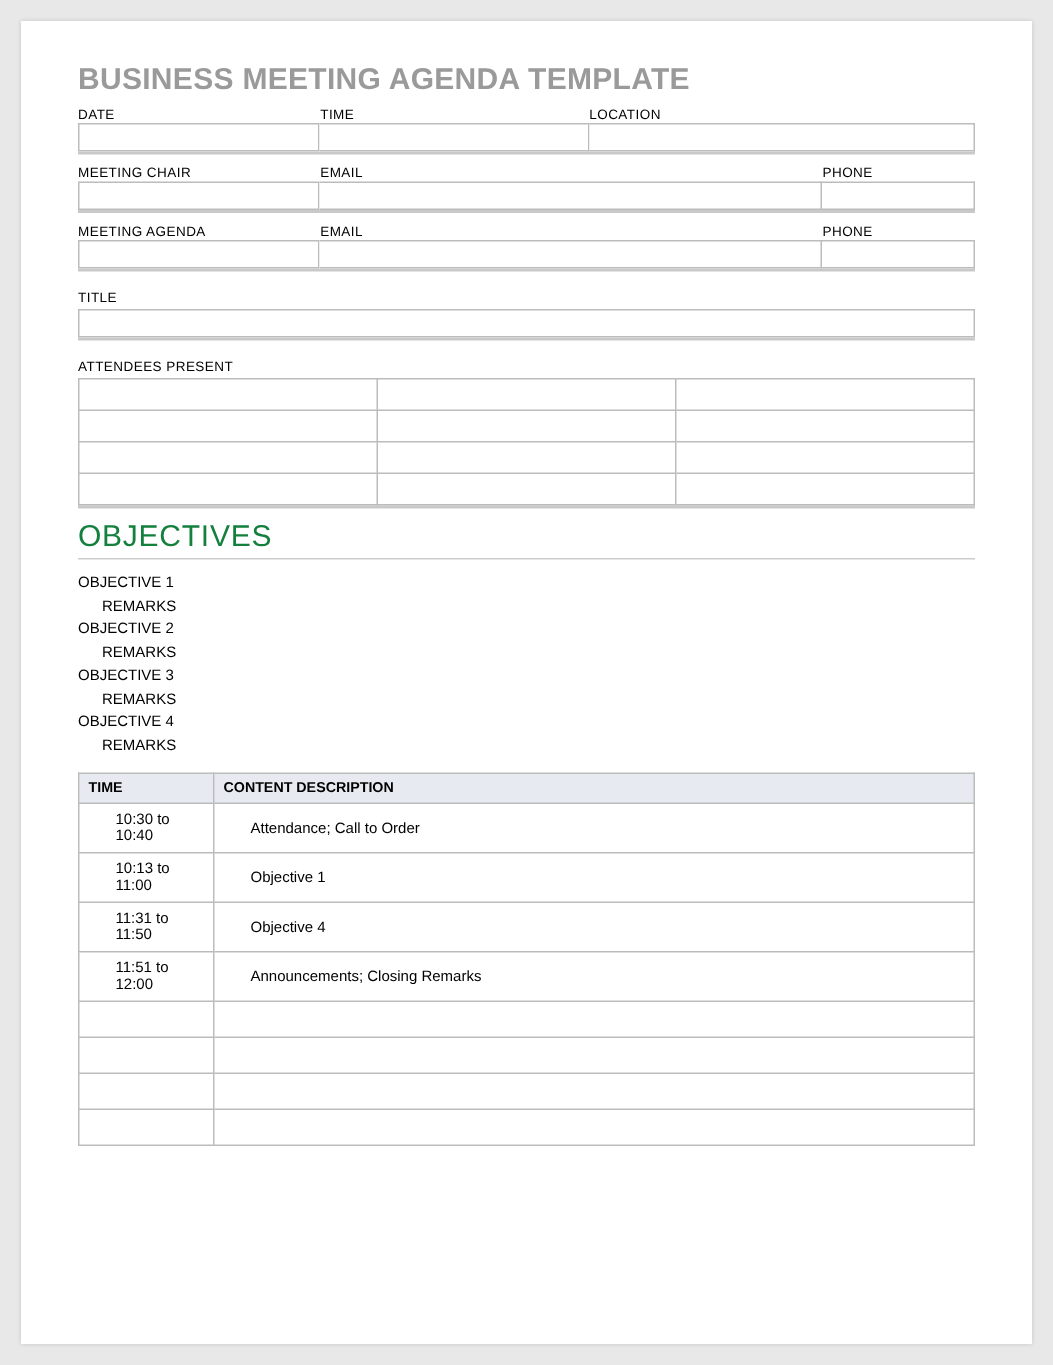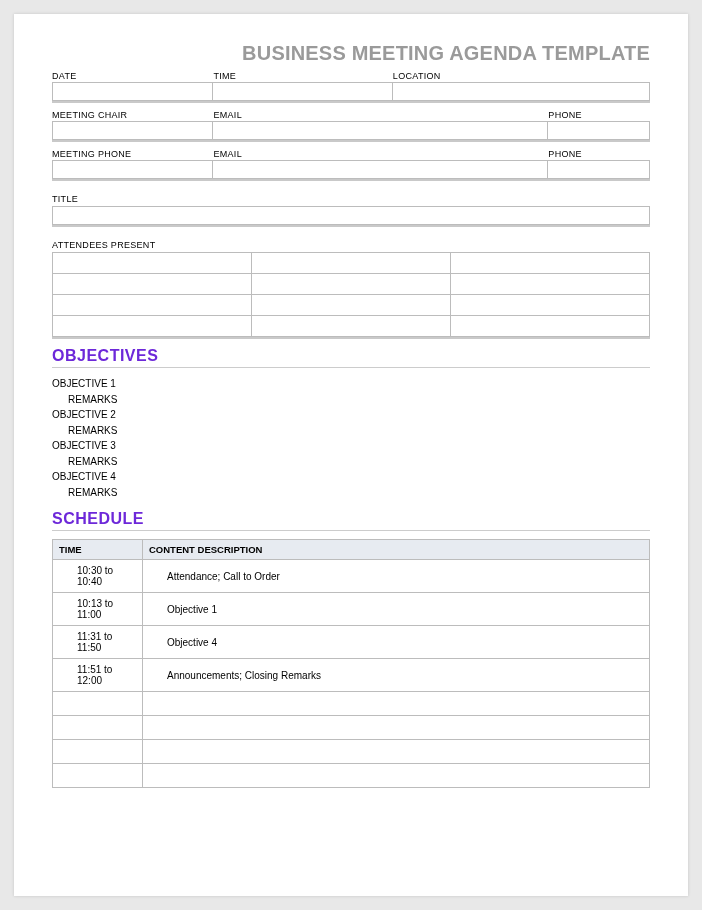--- a/index.html
+++ b/index.html
@@ -17,26 +17,25 @@
     padding: 28px 38px 20px 38px;
     box-shadow: 0 0 3px rgba(0,0,0,0.15);
     overflow: hidden;
   }
   h1.doc-title {
     color: #9a9a9a;
     font-size: 20px;
     font-weight: 700;
     letter-spacing: 0.2px;
     margin-bottom: 6px;
-    text-align: right;
   }
   h2.section-title {
-    color: #6d28d9;
-    font-size: 16px;
-    font-weight: 700;
+    color: #15803d;
+    font-size: 20px;
+    font-weight: 400;
     letter-spacing: 0.5px;
     border-bottom: 1px solid #ccc;
     padding-bottom: 2px;
     margin-top: 8px;
     margin-bottom: 8px;
   }
   .row { display: flex; width: 100%; }
   .field { display: flex; flex-direction: column; }
   .field-label {
     font-size: 9px;
@@ -131,21 +130,21 @@
     <div class="row">
       <div class="field-box" style="width:27%"></div>
       <div class="field-box" style="width:56%;border-left:none"></div>
       <div class="field-box" style="width:17%;border-left:none"></div>
     </div>
   </div>
 
   <div class="group">
     <div class="row">
       <div class="field" style="width:27%">
-        <span class="field-label">MEETING PHONE</span>
+        <span class="field-label">MEETING AGENDA</span>
       </div>
       <div class="field" style="width:56%">
         <span class="field-label">EMAIL</span>
       </div>
       <div class="field" style="width:17%">
         <span class="field-label">PHONE</span>
       </div>
     </div>
     <div class="row">
       <div class="field-box" style="width:27%"></div>
@@ -192,21 +191,20 @@
     <div class="obj">OBJECTIVE 1</div>
     <div class="rem">REMARKS</div>
     <div class="obj">OBJECTIVE 2</div>
     <div class="rem">REMARKS</div>
     <div class="obj">OBJECTIVE 3</div>
     <div class="rem">REMARKS</div>
     <div class="obj">OBJECTIVE 4</div>
     <div class="rem">REMARKS</div>
   </div>
 
-  <h2 class="section-title">SCHEDULE</h2>
   <table class="schedule">
     <colgroup>
         <col class="time-col">
         <col>
       </colgroup>
     <thead>
       <tr>
         <th>TIME</th>
         <th>CONTENT DESCRIPTION</th>
       </tr>

